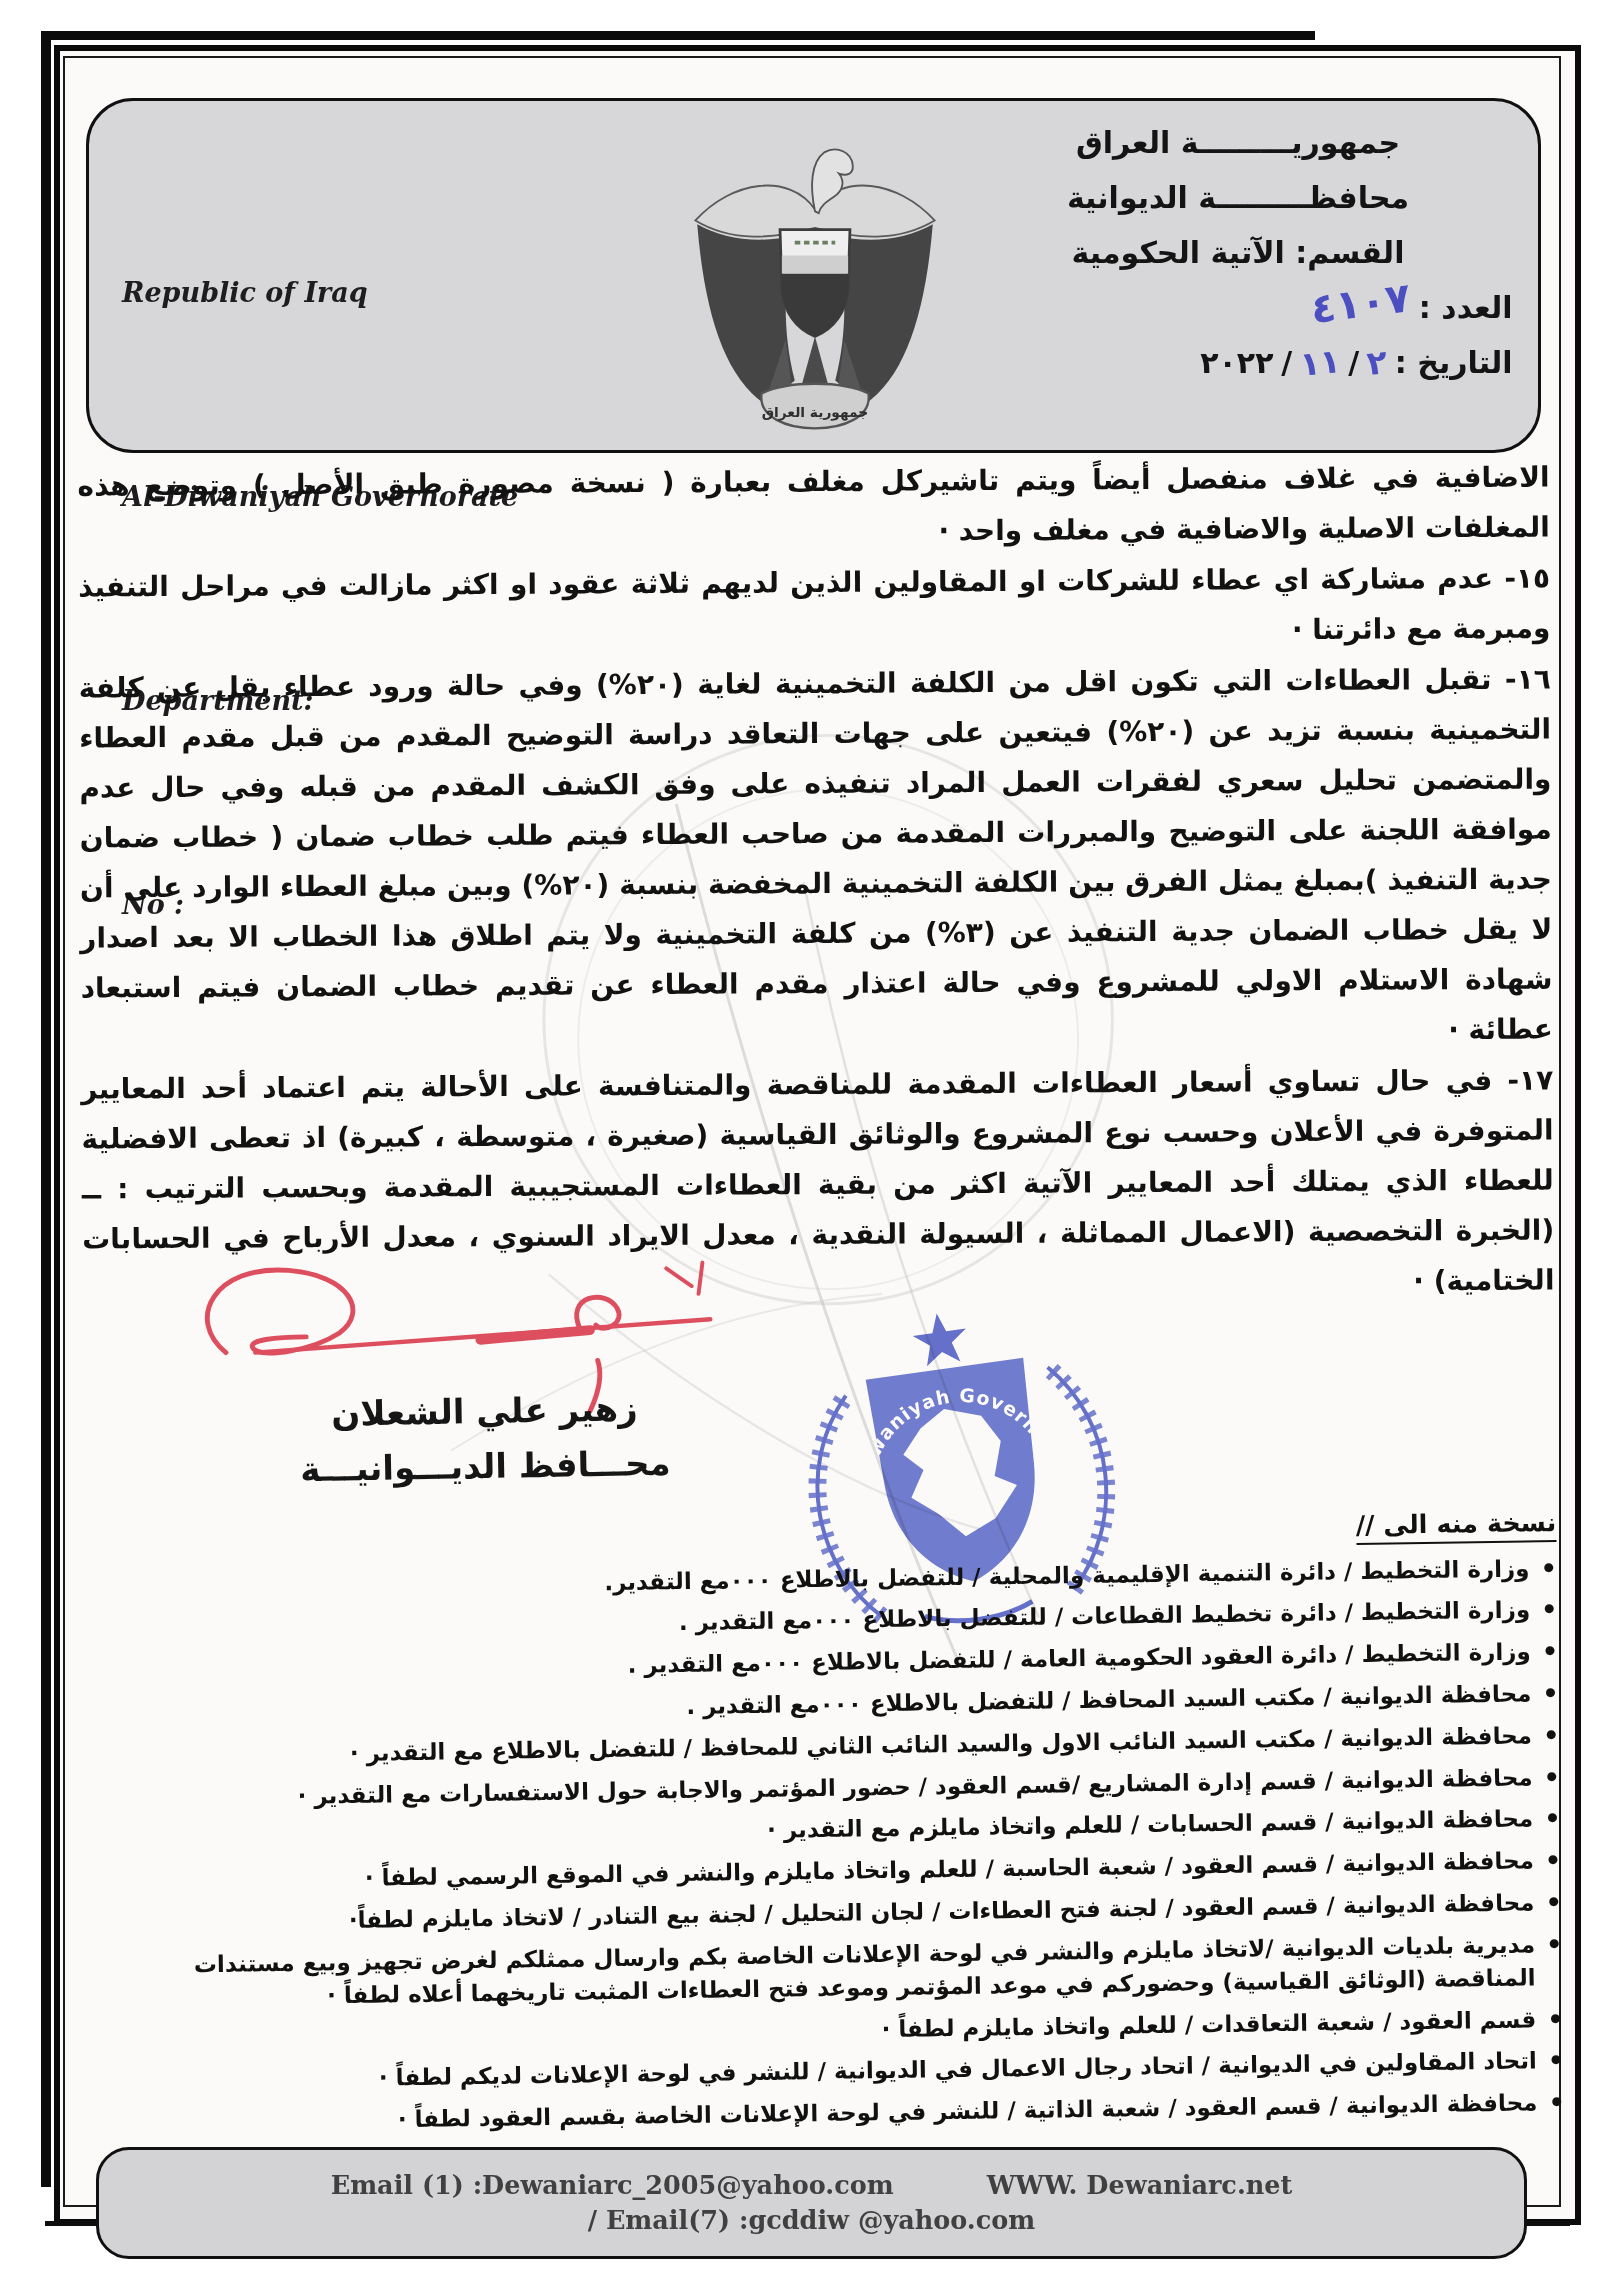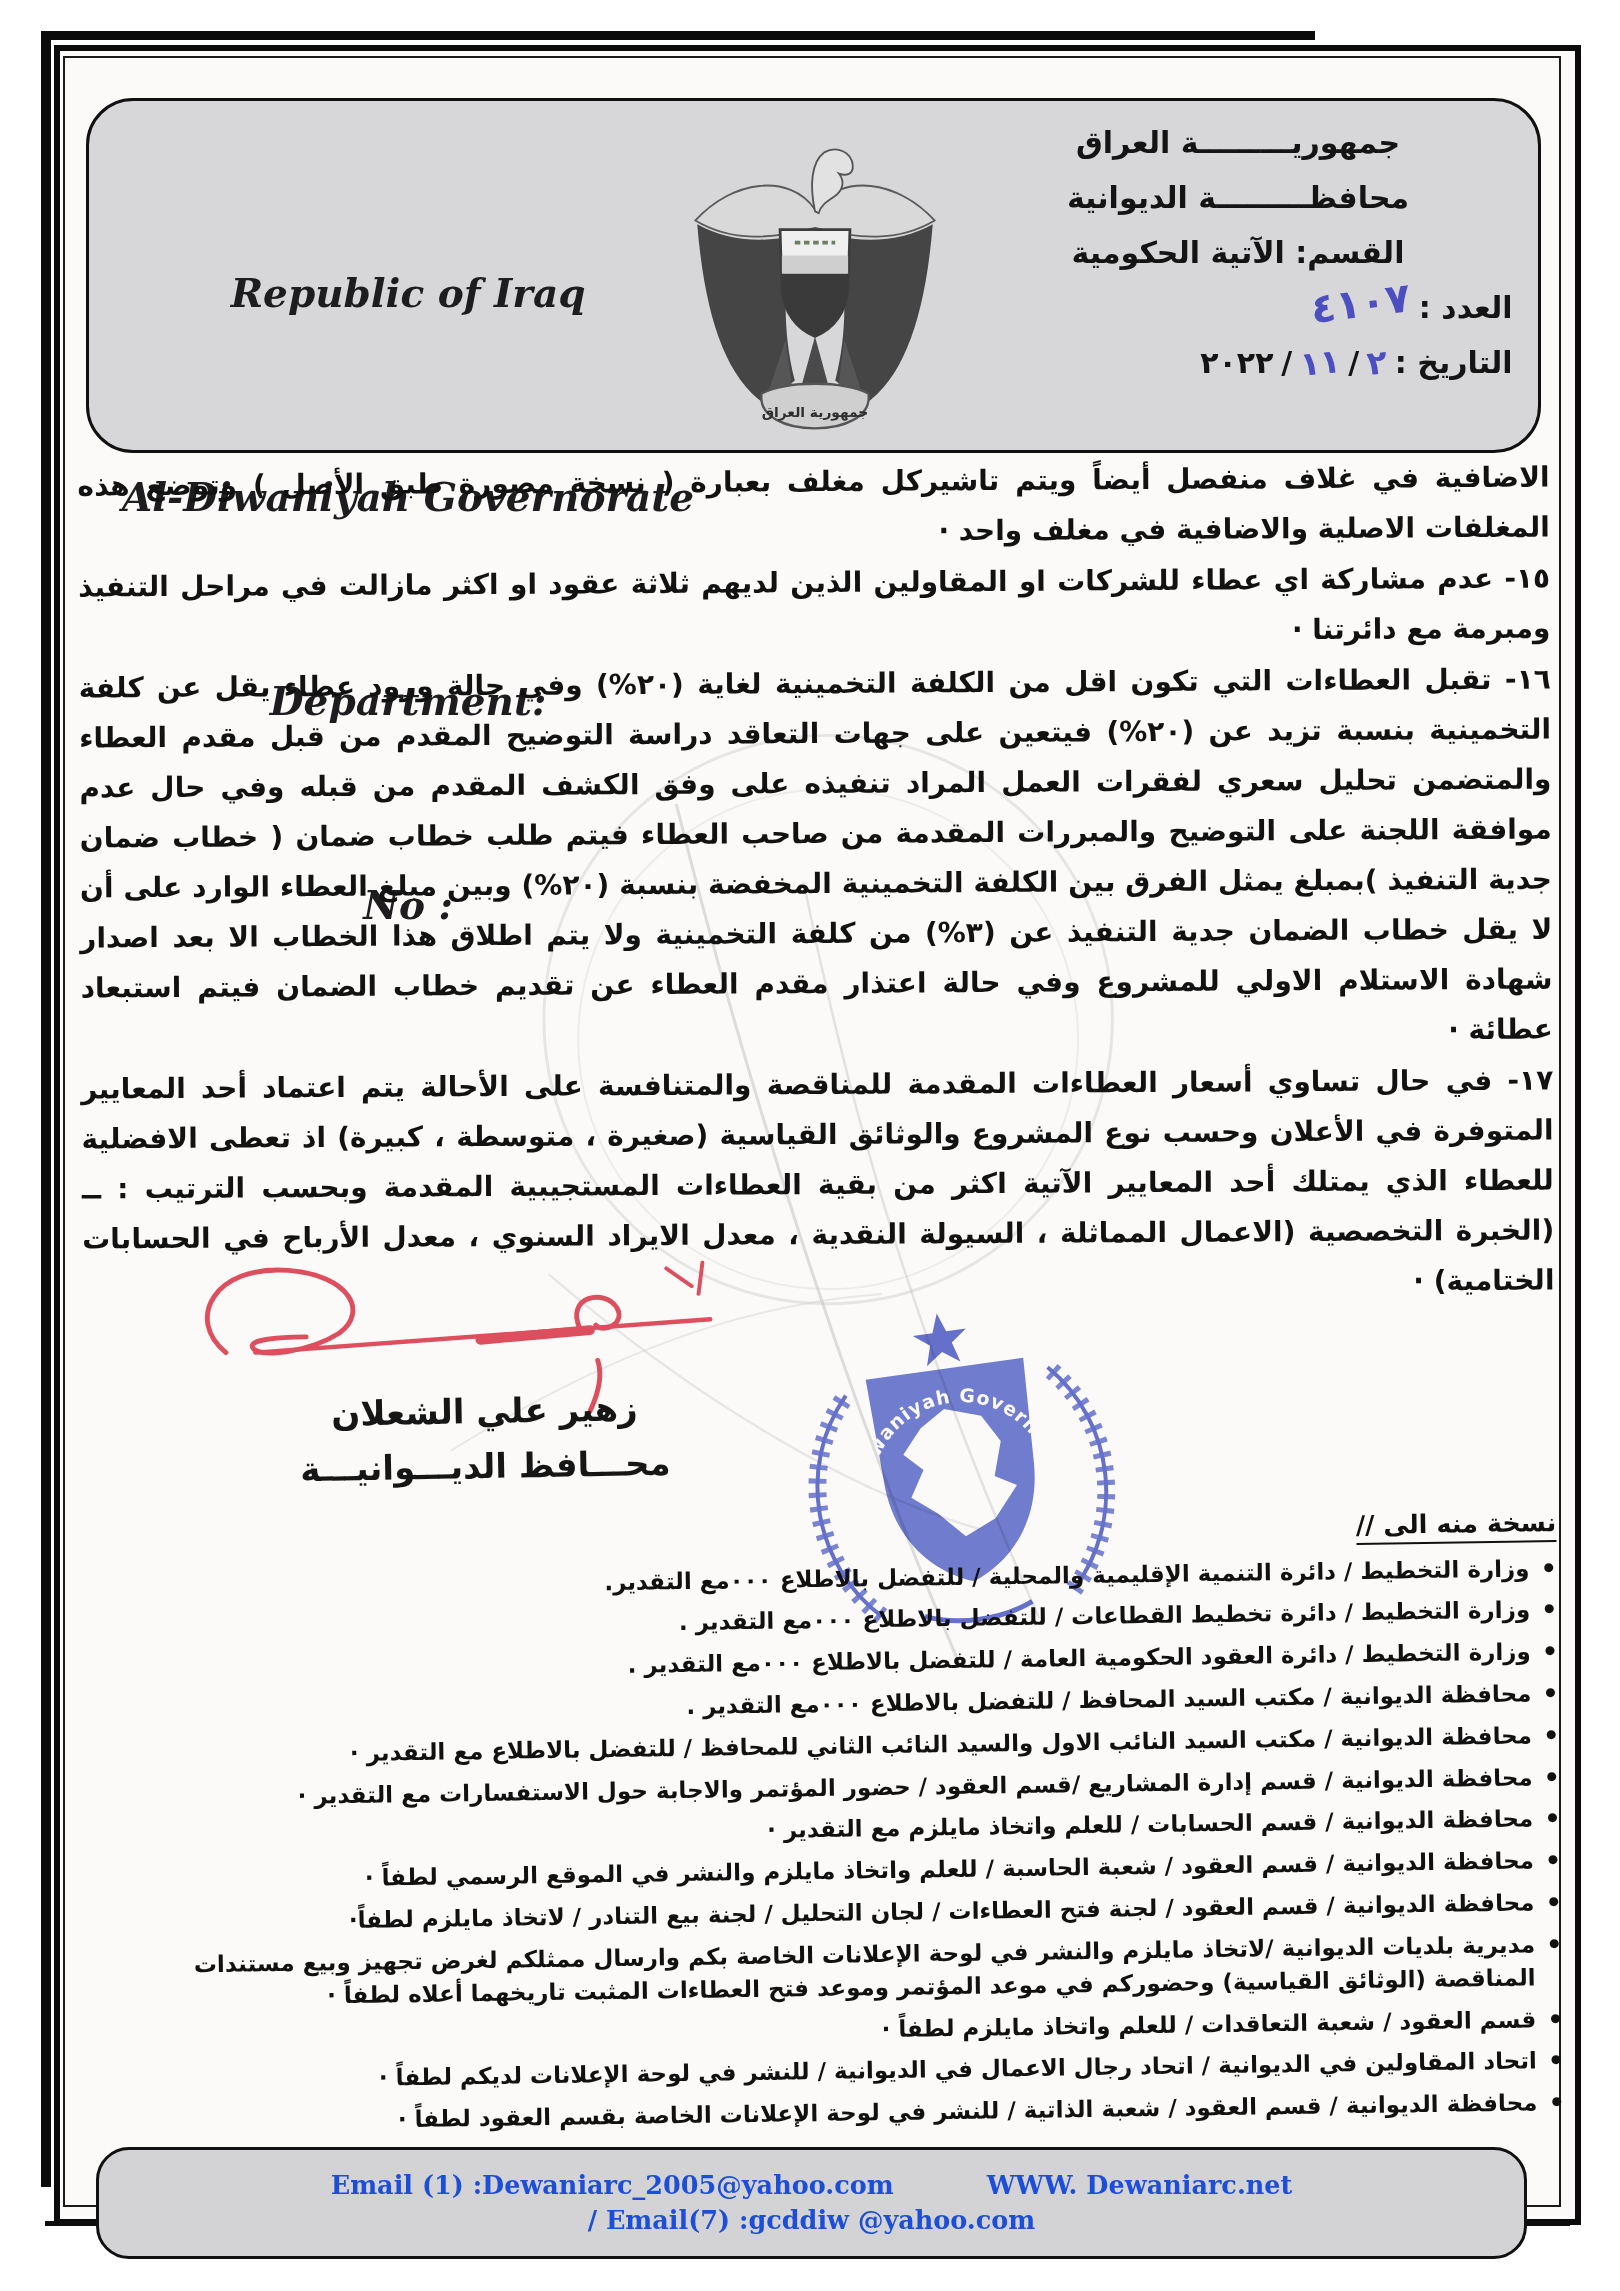--- a/index.html
+++ b/index.html
@@ -13,21 +13,21 @@
   .frame-inner{position:absolute;left:63px;top:56px;width:1494px;height:2147px;
          border:2px solid #1a1a1a;}
   .frame-left2{position:absolute;left:41px;top:31px;width:9.8px;height:2156px;background:#0b0b0b;}
   .frame-top2{position:absolute;left:41px;top:31px;width:1274px;height:8.8px;background:#0b0b0b;}
   .frame-bottom2{position:absolute;left:45px;top:2221px;width:1525px;height:4.9px;background:#0d0d0d;}
 
   
   .header-box{position:absolute;left:86px;top:98px;width:1449px;height:349px;
       background:#d7d7d9;border:3.9px solid #101010;border-radius:47px;}
   .en{position:absolute;left:33px;top:21.6px;font-family:"DejaVu Serif",serif;
-      font-style:italic;font-weight:bold;font-size:39px;color:#1d1d1f;line-height:68px;white-space:pre;text-align:center;}
+      font-style:italic;font-weight:bold;font-size:27px;color:#1d1d1f;line-height:68px;white-space:pre;}
   .ar-col{position:absolute;right:25.5px;top:13.7px;width:549px;direction:rtl;text-align:center;
       font-weight:bold;font-size:30px;line-height:55px;color:#141414;}
   .num-line,.date-line{display:flex;flex-direction:row;align-items:center;gap:7.8px;direction:rtl;}
   .pen{color:#4b4fc0;font-size:41px;font-weight:bold;transform:rotate(-7deg) translateY(-3.9px);
       display:inline-block;letter-spacing:3.9px;}
   .pen-small{color:#4b4fc0;font-size:33px;font-weight:bold;transform:rotate(-6deg);display:inline-block;}
   .eagle{position:absolute;left:588px;top:7.8px;width:276px;height:337px;}
 
   
   .body-text{position:absolute;left:80px;top:457px;width:1472px;direction:rtl;
@@ -50,21 +50,21 @@
       font-weight:bold;color:#111;transform:rotate(-0.85deg);transform-origin:right top;}
   .dist-head{display:inline-block;font-size:25.5px;border-bottom:2.9px solid #111;
       padding-bottom:2.9px;margin-bottom:9.8px;}
   .dist ul{list-style:none;margin:0;padding:0;font-size:23px;line-height:33px;}
   .dist li{margin-bottom:8.8px;padding-right:27.4px;position:relative;}
   .dist li::before{content:"•";position:absolute;right:0;top:0;font-size:25.5px;}
 
   
   .footer-box{position:absolute;left:96px;top:2147px;width:1431px;height:112px;
       background:#d3d3d5;border:3.9px solid #101010;border-radius:33px;
-      font-family:"DejaVu Serif",serif;font-weight:bold;font-size:25.5px;color:#1d4ed8;
+      font-family:"DejaVu Serif",serif;font-weight:bold;font-size:25.5px;color:#404040;
       text-align:center;padding-top:19.6px;box-sizing:border-box;}
   .footer-box .gap{display:inline-block;width:93px;}
   .f2{margin-top:5.9px;}
 
   .artifacts{position:absolute;inset:0;width:1620px;height:2292px;pointer-events:none;}
 </style>
 </head>
 <body>
 
 <div class="page">

